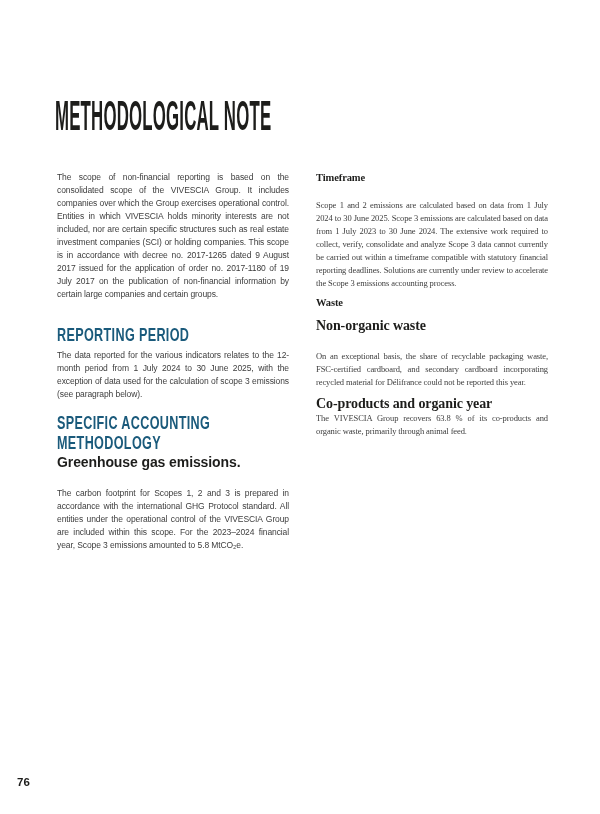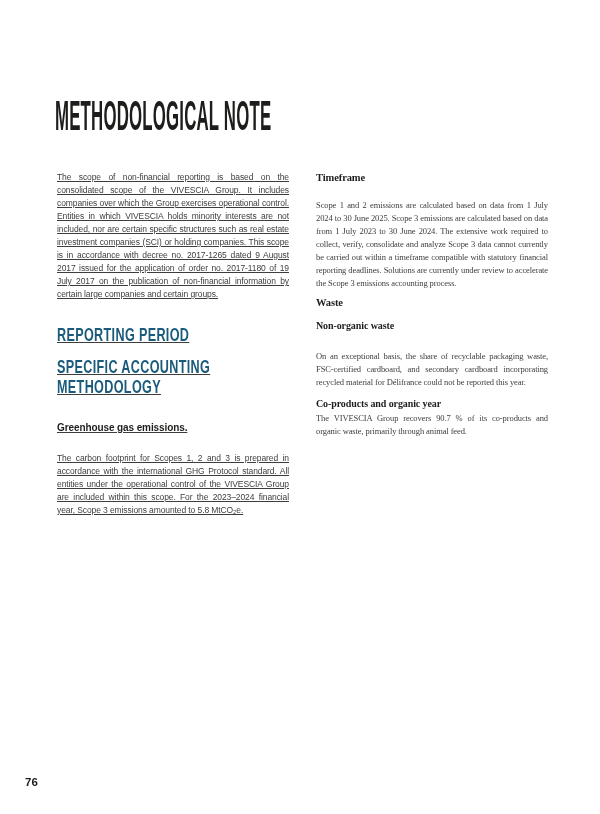--- a/index.html
+++ b/index.html
@@ -22,21 +22,21 @@
     white-space: nowrap;
     transform: scaleX(0.40);
     transform-origin: 0 0;
     letter-spacing: 0.5px;
   }
   .col {
     position: absolute;
     top: 165px;
     width: 232px;
   }
-  .col-left  { left: 57px; text-decoration: underline; }
+  .col-left  { left: 57px; }
   .col-right { left: 316px; font-family: Liberation Serif, serif; }
 
   .body-text {
     font-size: 8.5px;
     line-height: 13px;
     letter-spacing: -0.1px;
     text-align: justify;
     color: #3d3d3d;
   }
   .teal-heading {
@@ -50,64 +50,65 @@
     width: 143%;
   }
   .mini-heading {
     font-size: 10.5px;
     line-height: 14px;
     font-weight: bold;
     color: #1d1d1b;
     letter-spacing: -0.1px;
   }
   .sub-heading {
-    font-size: 10px;
+    font-size: 14px;
     line-height: 13px;
     font-weight: bold;
     color: #1d1d1b;
     letter-spacing: -0.1px;
   }
 
   
   .col-left .intro          { margin-top: 6px; }
   .col-left .h-reporting    { margin-top: 24px; }
   .col-left .p-reporting    { margin-top: 4px; }
   .col-left .h-specific     { margin-top: 12px; }
-  .col-left .h-greenhouse   { margin-top: 24px; }
+  .col-left .h-greenhouse   { margin-top: 3px; }
   .col-left .p-greenhouse   { margin-top: 18px; }
 
   .col-right .h-timeframe   { margin-top: 6px; }
   .col-right .p-timeframe   { margin-top: 14px; }
   .col-right .h-waste       { margin-top: 6px; }
   .col-right .h-nonorganic  { margin-top: 9px; }
   .col-right .p-nonorganic  { margin-top: 18px; }
   .col-right .h-coproducts  { margin-top: 8px; }
   .col-right .p-coproducts  { margin-top: 2px; }
 
   .page-number {
     position: absolute;
-    left: 25px;
+    left: 17px;
     top: 776px;
     font-size: 11.5px;
     font-weight: bold;
     color: #1d1d1b;
   }
 </style>
 </head>
 <body>
 
 <div>
 
   <h1 class="page-title">METHODOLOGICAL NOTE</h1>
 
   <div class="col col-left">
     <p class="body-text intro">The scope of non-financial reporting is based on the consolidated scope of the VIVESCIA Group. It includes companies over which the Group exercises operational control. Entities in which VIVESCIA holds minority interests are not included, nor are certain specific structures such as real estate investment companies (SCI) or holding companies. This scope is in accordance with decree no. 2017-1265 dated 9 August 2017 issued for the application of order no. 2017-1180 of 19 July 2017 on the publication of non-financial information by certain large companies and certain groups.</p>
 
     <h2 class="teal-heading h-reporting">REPORTING PERIOD</h2>
 
+    <p class="body-text p-reporting">The data reported for the various indicators relates to the 12-month period from 1 July 2024 to 30 June 2025, with the exception of data used for the calculation of scope 3 emissions (see paragraph below).</p>
 
     <h2 class="teal-heading h-specific">SPECIFIC ACCOUNTING METHODOLOGY</h2>
 
     <h3 class="sub-heading h-greenhouse">Greenhouse gas emissions.</h3>
 
     <p class="body-text p-greenhouse">The carbon footprint for Scopes 1, 2 and 3 is prepared in accordance with the international GHG Protocol standard. All entities under the operational control of the VIVESCIA Group are included within this scope. For the 2023–2024 financial year, Scope 3 emissions amounted to 5.8 MtCO₂e.</p>
   </div>
 
   <div class="col col-right">
     <h3 class="mini-heading h-timeframe">Timeframe</h3>
@@ -115,18 +116,18 @@
     <p class="body-text p-timeframe">Scope 1 and 2 emissions are calculated based on data from 1 July 2024 to 30 June 2025. Scope 3 emissions are calculated based on data from 1 July 2023 to 30 June 2024. The extensive work required to collect, verify, consolidate and analyze Scope 3 data cannot currently be carried out within a timeframe compatible with statutory financial reporting deadlines. Solutions are currently under review to accelerate the Scope 3 emissions accounting process.</p>
 
     <h3 class="mini-heading h-waste">Waste</h3>
 
     <h4 class="sub-heading h-nonorganic">Non-organic waste</h4>
 
     <p class="body-text p-nonorganic">On an exceptional basis, the share of recyclable packaging waste, FSC-certified cardboard, and secondary cardboard incorporating recycled material for Délifrance could not be reported this year.</p>
 
     <h4 class="sub-heading h-coproducts">Co-products and organic year</h4>
 
-    <p class="body-text p-coproducts">The VIVESCIA Group recovers 90.7 % of its co-products and organic waste, primarily through animal feed.</p>
+    <p class="body-text p-coproducts">The VIVESCIA Group recovers 63.8 % of its co-products and organic waste, primarily through animal feed.</p>
   </div>
 
   <div class="page-number">76</div>
 
 </div>
 
 </body></html>

